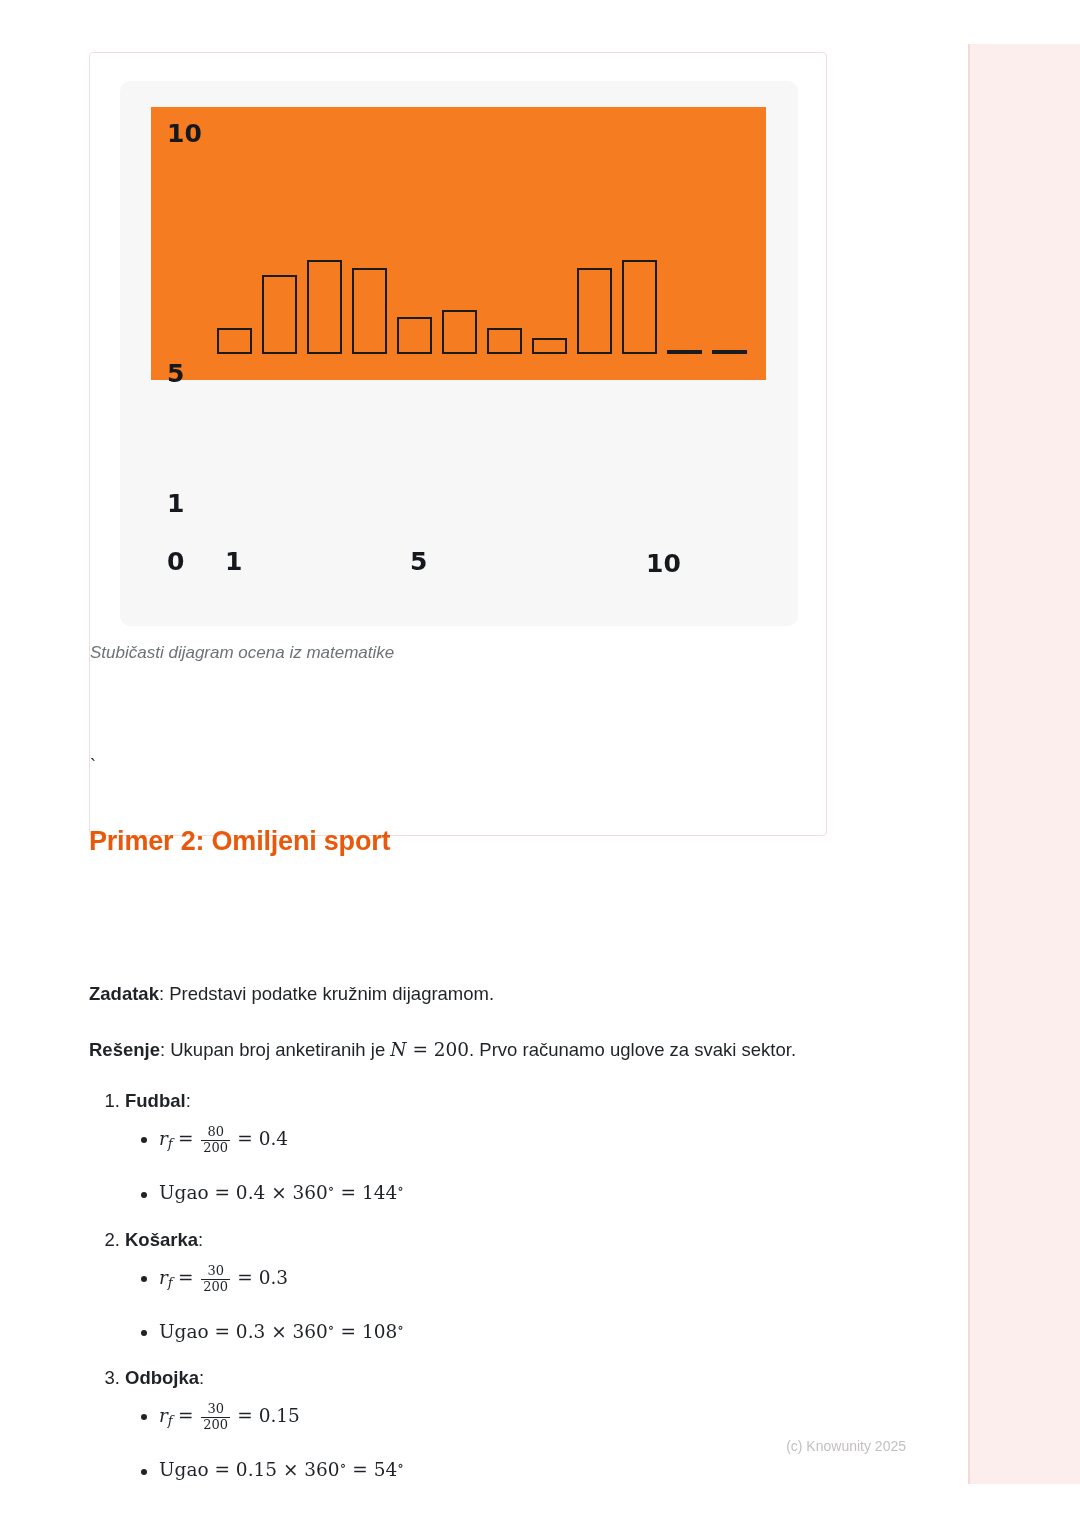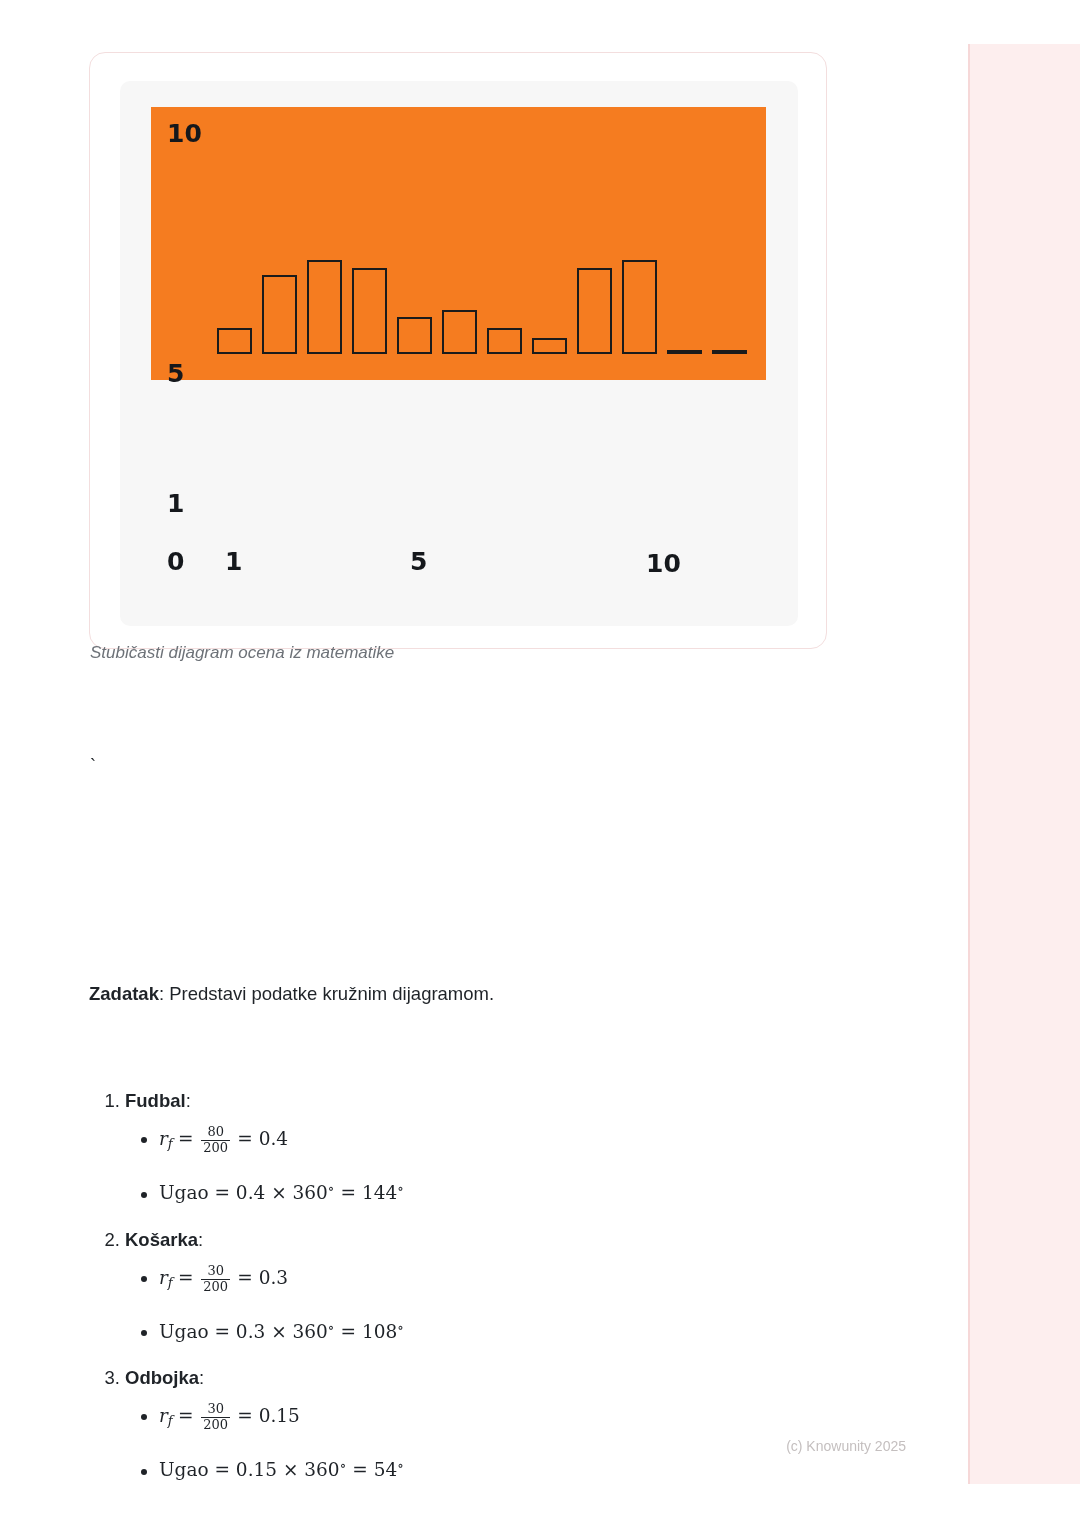--- a/index.html
+++ b/index.html
@@ -34,23 +34,23 @@
     width: 968px;
     height: 1528px;
   }
 
   
   .chart-card {
     position: absolute;
     left: 89px;
     top: 52px;
     width: 738px;
-    height: 597px;
+    height: 784px;
     border: 1px solid #f3dede;
-    border-radius: 16px;
+    border-radius: 4px;
     background: #ffffff;
     box-sizing: border-box;
   }
   .chart-inner {
     position: absolute;
     left: 30px;
     top: 28px;
     width: 678px;
     height: 545px;
     background: #f7f7f7;
@@ -259,26 +259,30 @@
           <div class="bar"></div>
         </div>
 
       </div>
     </div>
     <div class="chart-caption">Stubičasti dijagram ocena iz matematike</div>
   </div>
 
   <div class="backtick">`</div>
 
+  <h2 class="section-title">Primer 2: Omiljeni sport</h2>
 
 
   <div class="para p2">
     <b>Zadatak</b><span>: Predstavi podatke kružnim dijagramom.</span>
   </div>
 
+  <div class="para p3">
+    <b>Rešenje</b><span>: Ukupan broj anketiranih je </span><span class="mathvar">N</span><span class="mathnum"> = 200</span><span>. Prvo računamo uglove za svaki sektor.</span>
+  </div>
 
   <ol class="steps">
 
     <li>
       <b>Fudbal</b>:
       <ul class="sub">
         <li>
           <span class="mathvar">r<span class="sub-f">f</span></span>
           <span class="mathnum"> = </span>
           <span class="frac">

